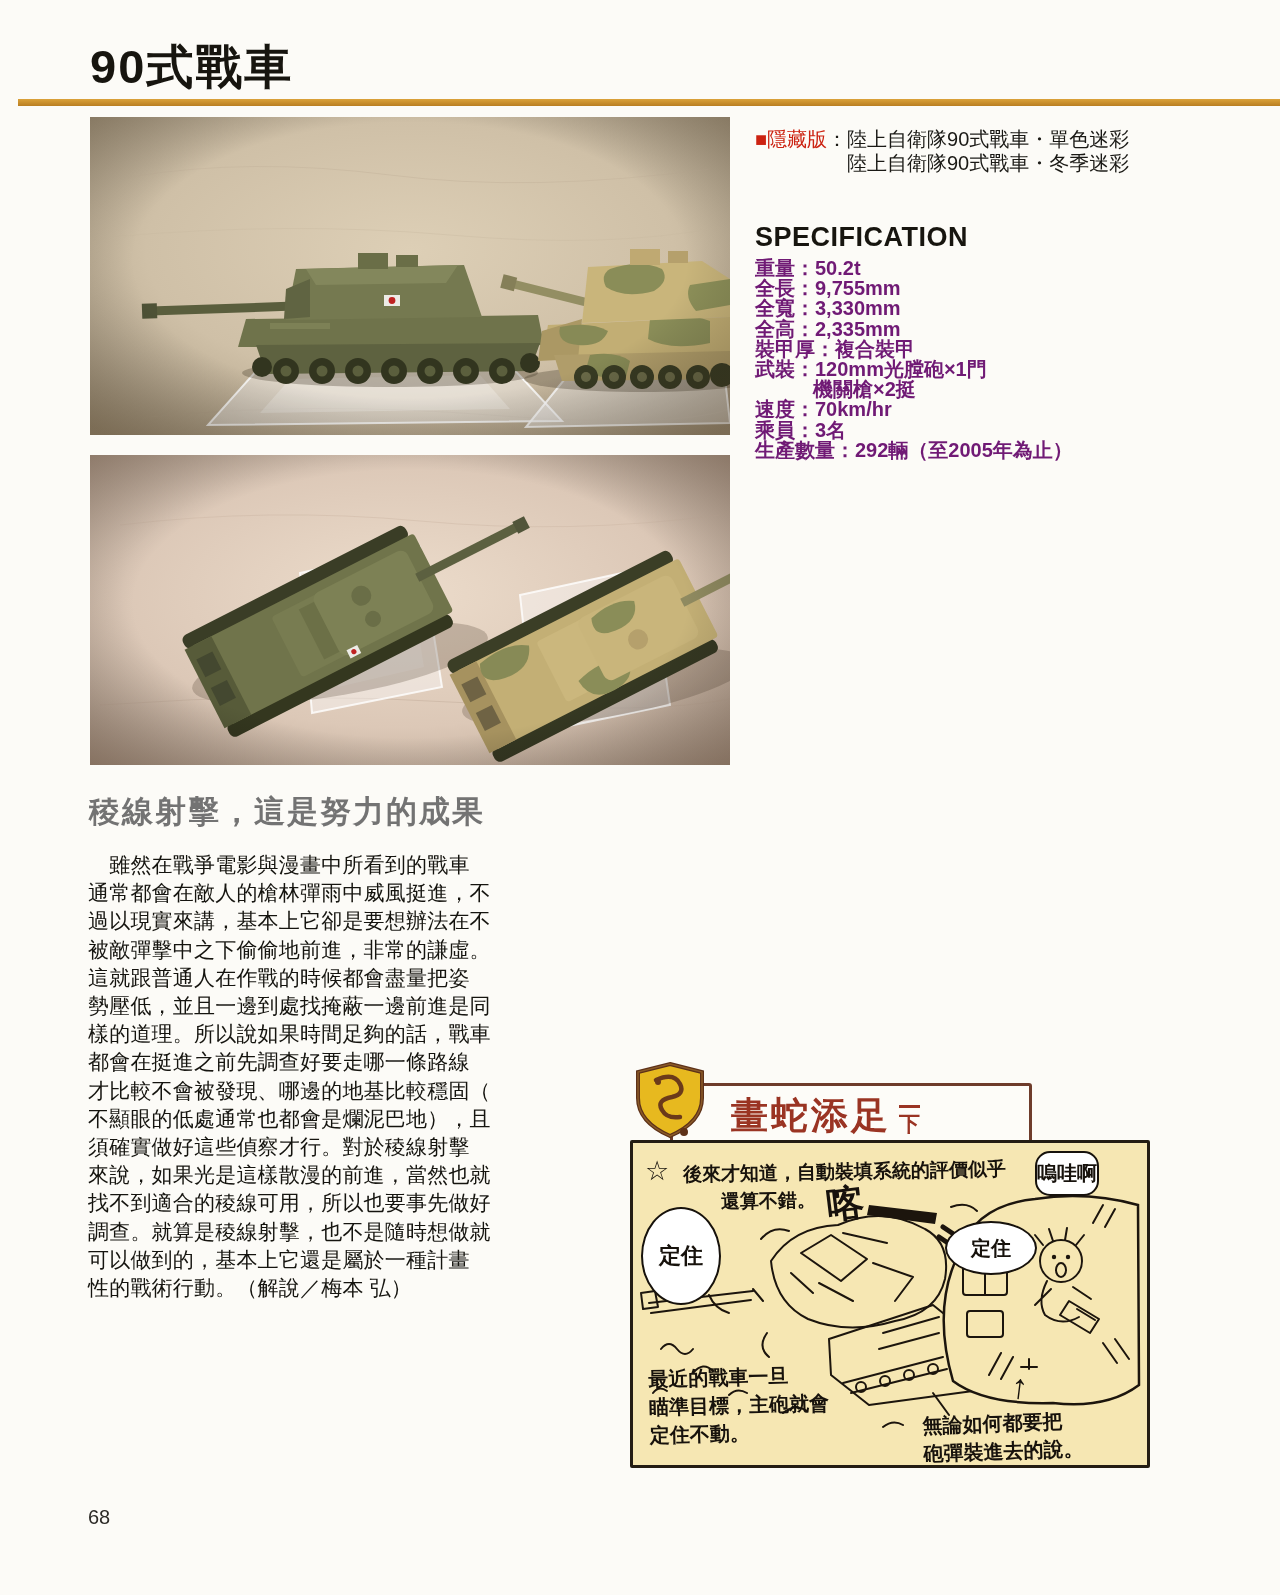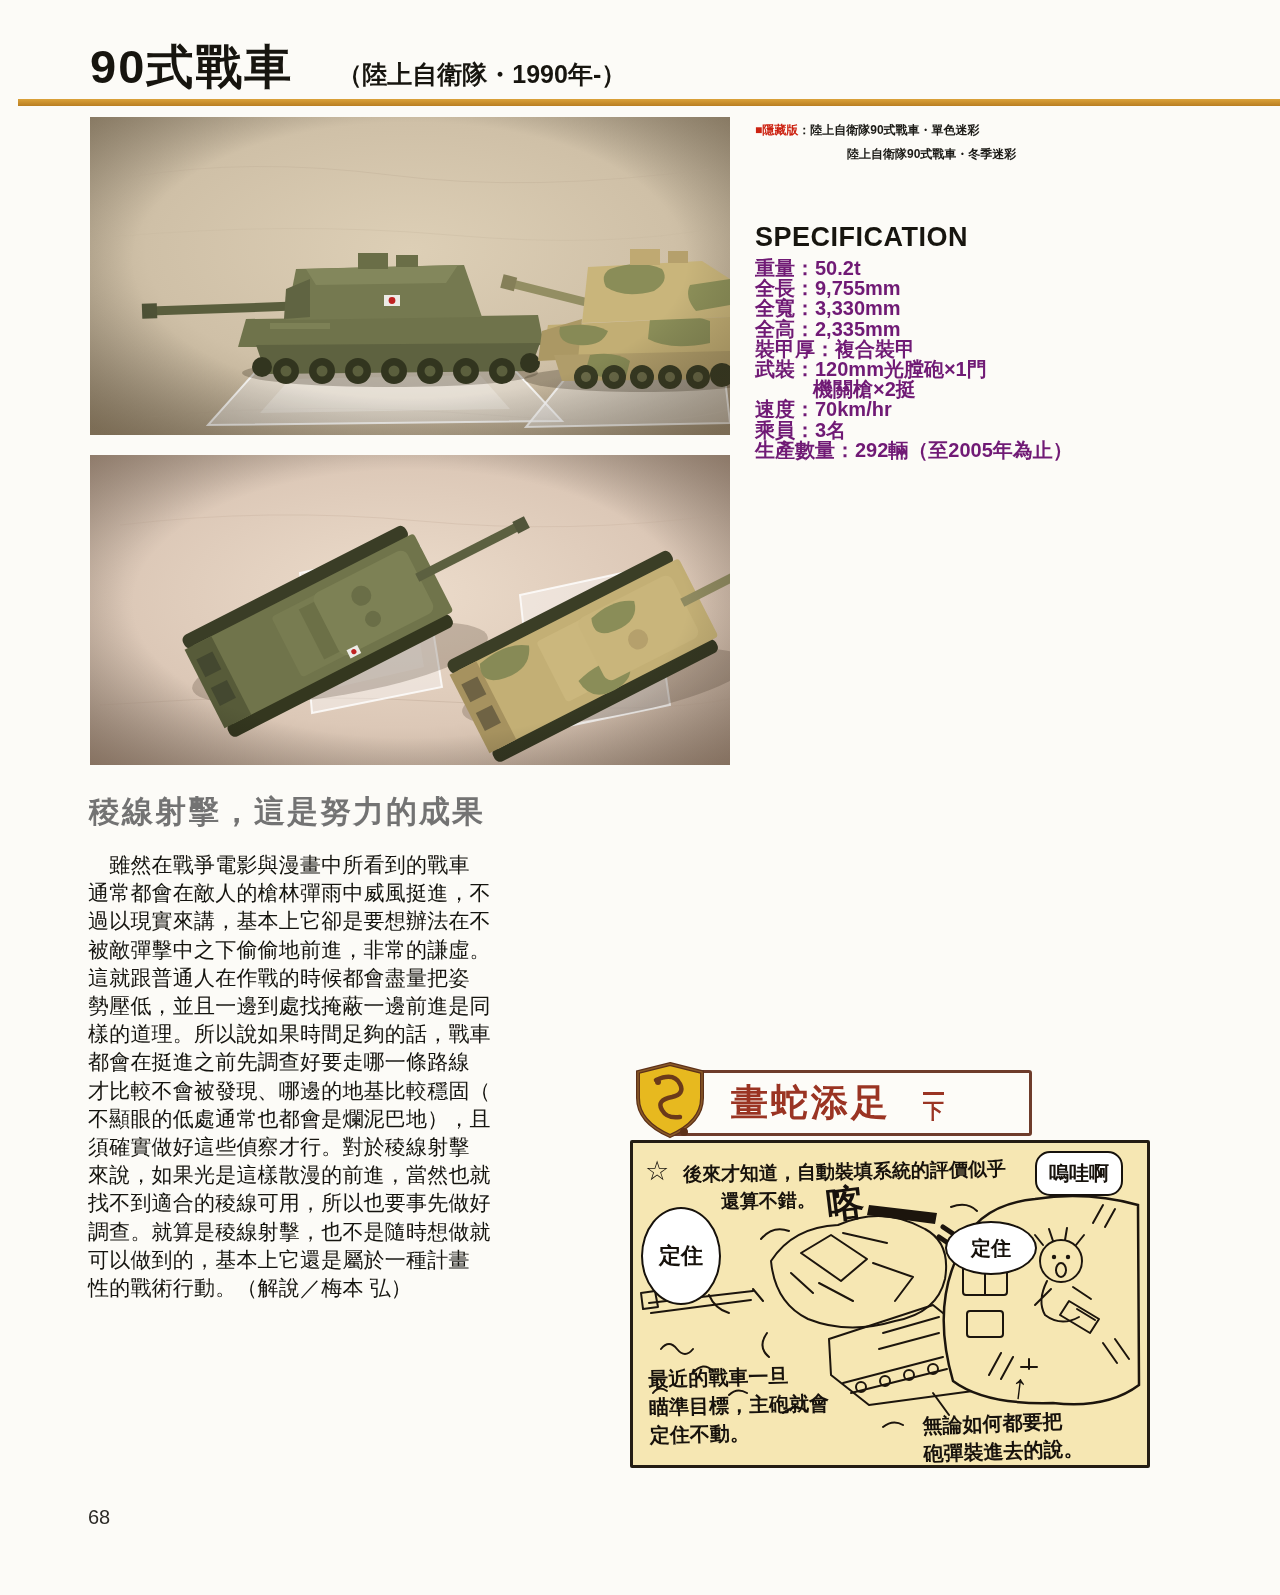--- a/index.html
+++ b/index.html
@@ -1,71 +1,71 @@
 <!DOCTYPE html>
 <html><head>
 <meta charset="utf-8">
 <style>
   html,body{margin:0;padding:0;background:#e8e6e2;}
   .page{position:relative;width:1280px;height:1595px;margin:0 auto;background:#fcfbf7;
         font-family:"Liberation Sans","DejaVu Sans",sans-serif;color:#141310;overflow:hidden;}
 
   
-  .hdr{position:absolute;left:90px;top:36px;display:flex;align-items:baseline;gap:44px;}
+  .hdr{position:absolute;left:90px;top:36px;display:flex;align-items:baseline;gap:44px;flex-direction:column;}
   .hdr h1{margin:0;font-size:47px;font-weight:900;letter-spacing:2px;color:#17150f;}
   .hdr .sub{font-size:25px;font-weight:800;color:#17150f;}
   .gold-rule{position:absolute;left:18px;right:0;top:99px;height:7px;
              background:linear-gradient(to bottom,#dba23a,#b97e22);}
 
   
   .photo{position:absolute;left:90px;background:#cbbca4;}
   .photo1{top:117px;width:640px;height:318px;}
   .photo2{top:455px;width:640px;height:310px;}
   .photo svg{display:block;}
 
   
   .rightcol{position:absolute;left:755px;top:118px;width:505px;}
-  .hidden-note{position:absolute;left:0;top:0;font-size:12px;font-weight:700;line-height:24px;color:#1a1915;}
+  .hidden-note{position:absolute;left:0;top:9px;font-size:20px;font-weight:400;line-height:24px;color:#1a1915;}
   .hidden-note .marker{color:#cc2211;}
   .hidden-note .line2{margin-left:84px;padding-left:8px;}
   .spec-heading{position:absolute;left:0;top:104px;margin:0;font-size:27px;font-weight:900;
                 letter-spacing:.5px;color:#17150f;text-align:right;}
   .spec-rows{position:absolute;left:0;top:140px;font-size:20px;font-weight:600;line-height:20.2px;color:#701a75;}
   .spec-rows .indent{padding-left:58px;}
 
   
   .art-heading{position:absolute;left:89px;top:791px;margin:0;font-size:31px;font-weight:800;
                letter-spacing:2px;color:#737373;}
   .body-text{position:absolute;left:88px;top:851px;width:430px;font-size:21px;line-height:28.2px;
              letter-spacing:.2px;color:#15140f;}
 
   
   .comic-logo{position:absolute;left:628px;top:1062px;width:352px;height:72px;}
-  .logo-box{position:absolute;left:42px;top:8px;width:298px;height:60px;background:#fdfcf8;
+  .logo-box{position:absolute;left:42px;top:21px;width:298px;height:60px;background:#fdfcf8;
             border:3.5px solid #6e3c2b;border-radius:3px;display:flex;align-items:center;
-            padding-left:58px;box-sizing:content-box;gap:24px;}
+            padding-left:58px;box-sizing:content-box;}
   .logo-title{font-size:37px;font-weight:900;letter-spacing:3px;color:#9a3423;}
   .logo-vol{margin-left:8px;font-size:21px;font-weight:800;color:#9a3423;border-top:3px solid #9a3423;
             padding-top:2px;transform:translateY(5px);}
   .logo-shield{position:absolute;left:0;top:-4px;}
 
   
   .comic-panel{position:absolute;left:630px;top:1140px;width:520px;height:328px;background:#f6e7b3;
                border:3.5px solid #241d13;border-radius:2px;box-sizing:border-box;}
   .comic-panel svg.scene{position:absolute;left:0;top:0;}
   .cpx{position:absolute;color:#17120c;}
   .star{left:12px;top:12px;font-size:27px;font-weight:700;}
   .intro1{left:50px;top:16px;font-size:19px;font-weight:600;transform:rotate(-1deg);white-space:nowrap;}
   .intro2{left:88px;top:45px;font-size:19px;font-weight:600;transform:rotate(-1deg);}
   .sfx{left:194px;top:36px;font-size:37px;font-weight:900;transform:rotate(-7deg);}
   .bubble{background:#fff;border:2.5px solid #17120c;display:flex;align-items:center;justify-content:center;
           font-weight:700;}
   .bubble-left{left:8px;top:64px;width:76px;height:94px;border-radius:50%;font-size:22px;}
   .bubble-inset{left:312px;top:78px;width:88px;height:50px;border-radius:50%;font-size:20px;}
-  .bubble-shout{left:402px;top:8px;padding:7px 12px;border-radius:15px;font-size:20px;white-space:nowrap;}
+  .bubble-shout{left:402px;top:8px;padding:7px 0;border-radius:15px;font-size:20px;white-space:nowrap;}
   .cap{font-size:20px;font-weight:600;line-height:28px;white-space:nowrap;}
   .cap-left{left:16px;top:220px;transform:rotate(-1.5deg);}
   .cap-right{left:290px;top:266px;transform:rotate(-2deg);}
   .up-arrow{left:378px;top:224px;font-size:34px;font-weight:700;transform:rotate(7deg);}
 
   .pagenum{position:absolute;left:88px;top:1506px;font-size:20px;color:#2e2c28;}
 </style>
 </head>
 <body>
 

